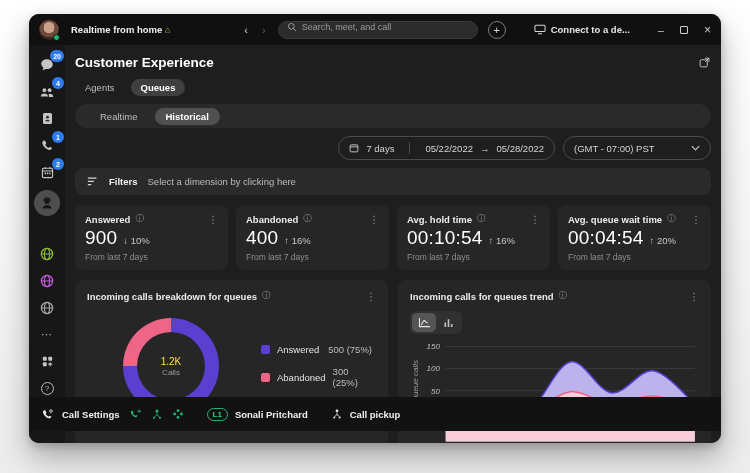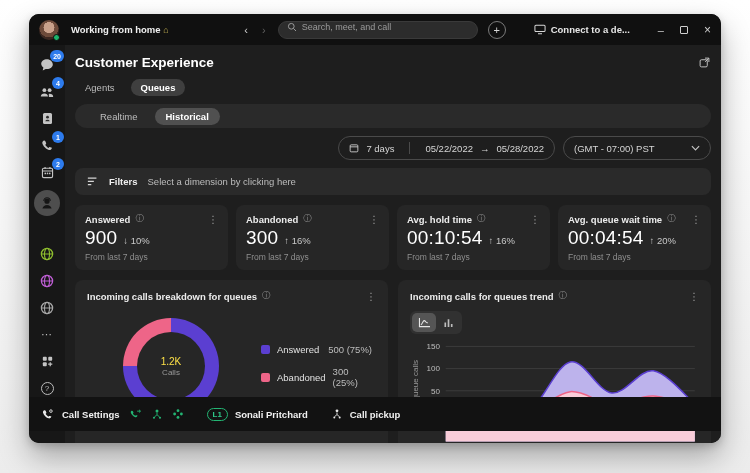--- a/index.html
+++ b/index.html
@@ -87,41 +87,41 @@
   .legend-val { margin-left:auto; color:#bdbdbd; }
 
   .trend-toolbar { display:flex; gap:8px; margin-top:9px; }
   .seg { background:#313131; border-radius:6px; display:flex; padding:2px; }
   .seg-pill { font-size:9.5px; color:#cfcfcf; padding:3px 9px; border-radius:5px; white-space:nowrap; }
   .seg-pill.active { background:#555; color:#fff; font-weight:bold; }
   .icon-toggle { background:#313131; border-radius:6px; display:flex; padding:2px; }
   .icon-btn { width:24px; height:19px; border-radius:5px; display:flex; align-items:center; justify-content:center; }
   .icon-btn.active { background:#555; }
 
-  .trend-plot { display:flex; margin-top:4px; }
+  .trend-plot { display:flex; margin-top:4px;font-style:italic; }
   .ylab { width:12px; display:flex; align-items:flex-start; justify-content:center; }
   .ylab span { writing-mode:vertical-rl; transform:rotate(180deg); font-size:8px; color:#9a9a9a; margin-top:22px; white-space:nowrap; }
 
   
   .footerbar { position:absolute; left:0; right:0; bottom:12px; height:34px; background:#121212; display:flex; align-items:center; padding:0 12px; gap:9px; z-index:6; }
   .foot-label { font-size:9.5px; font-weight:bold; color:#f0f0f0; white-space:nowrap; }
   .foot-group { display:flex; align-items:center; gap:8px; }
   .l1-badge { border:1.3px solid #23b573; color:#2ec98a; border-radius:9px; font-size:8px; font-weight:bold; padding:1px 5px; }
   .foot-sec { margin-left:14px; display:flex; align-items:center; gap:7px; }
 </style>
 </head>
 <body>
 
 <div class="window">
 
   <div class="titlebar">
     <div class="avatar">
         <span class="presence"></span>
       </div>
-    <div class="status-title"><span>Working from home</span> <span class="house">⌂</span></div>
+    <div class="status-title"><span>Realtime from home</span> <span class="house">⌂</span></div>
     <div class="tb-spacer"></div>
     <div class="nav-arrows">
       <span class="back">‹</span>
       <span class="fwd">›</span>
     </div>
     <div class="searchbar">
       <svg width="10" height="10" viewBox="0 0 14 14">
           <circle cx="6" cy="6" r="4" fill="none" stroke="#9a9a9a" stroke-width="1.4"></circle>
           <line x1="9" y1="9" x2="12.6" y2="12.6" stroke="#9a9a9a" stroke-width="1.4"></line>
         </svg>
@@ -292,21 +292,21 @@
             </div>
           <div class="kpi-foot">From last 7 days</div>
         </div>
         <div class="kpi">
           <div class="kpi-top">
               <span class="kpi-label">Abandoned</span>
               <span class="info">ⓘ</span>
               <span class="kebab">⋮</span>
             </div>
           <div class="kpi-valrow">
-              <span class="kpi-value">300</span>
+              <span class="kpi-value">400</span>
               <span class="kpi-delta">↑ 16%</span>
             </div>
           <div class="kpi-foot">From last 7 days</div>
         </div>
         <div class="kpi">
           <div class="kpi-top">
               <span class="kpi-label">Avg. hold time</span>
               <span class="info">ⓘ</span>
               <span class="kebab">⋮</span>
             </div>

